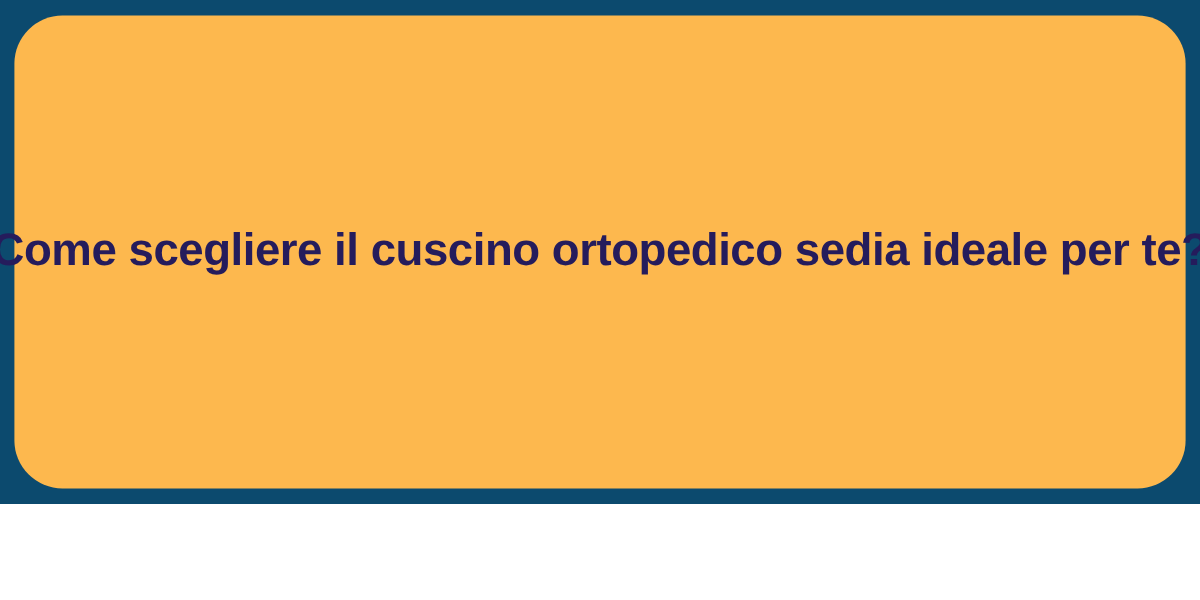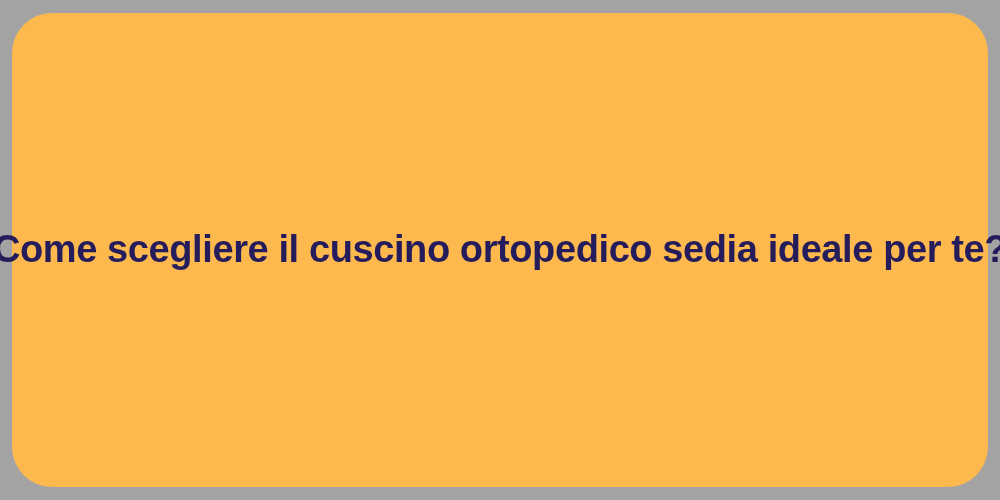--- a/index.html
+++ b/index.html
@@ -11,22 +11,22 @@
     width: 1000px;
     height: 500px;
     overflow: hidden;
     font-family: "Liberation Sans", sans-serif;
   }
 
   .frame {
     position: relative;
     box-sizing: border-box;
     width: 1000px;
-    height: 500px;
-    background: #a3a3a3;
+    height: 420px;
+    background: #0c4a6e;
     padding: 13px 12px;
   }
 
   .card {
     box-sizing: border-box;
     width: 100%;
     height: 100%;
     background: #fdb84e;
     border-radius: 40px;
     display: flex;

